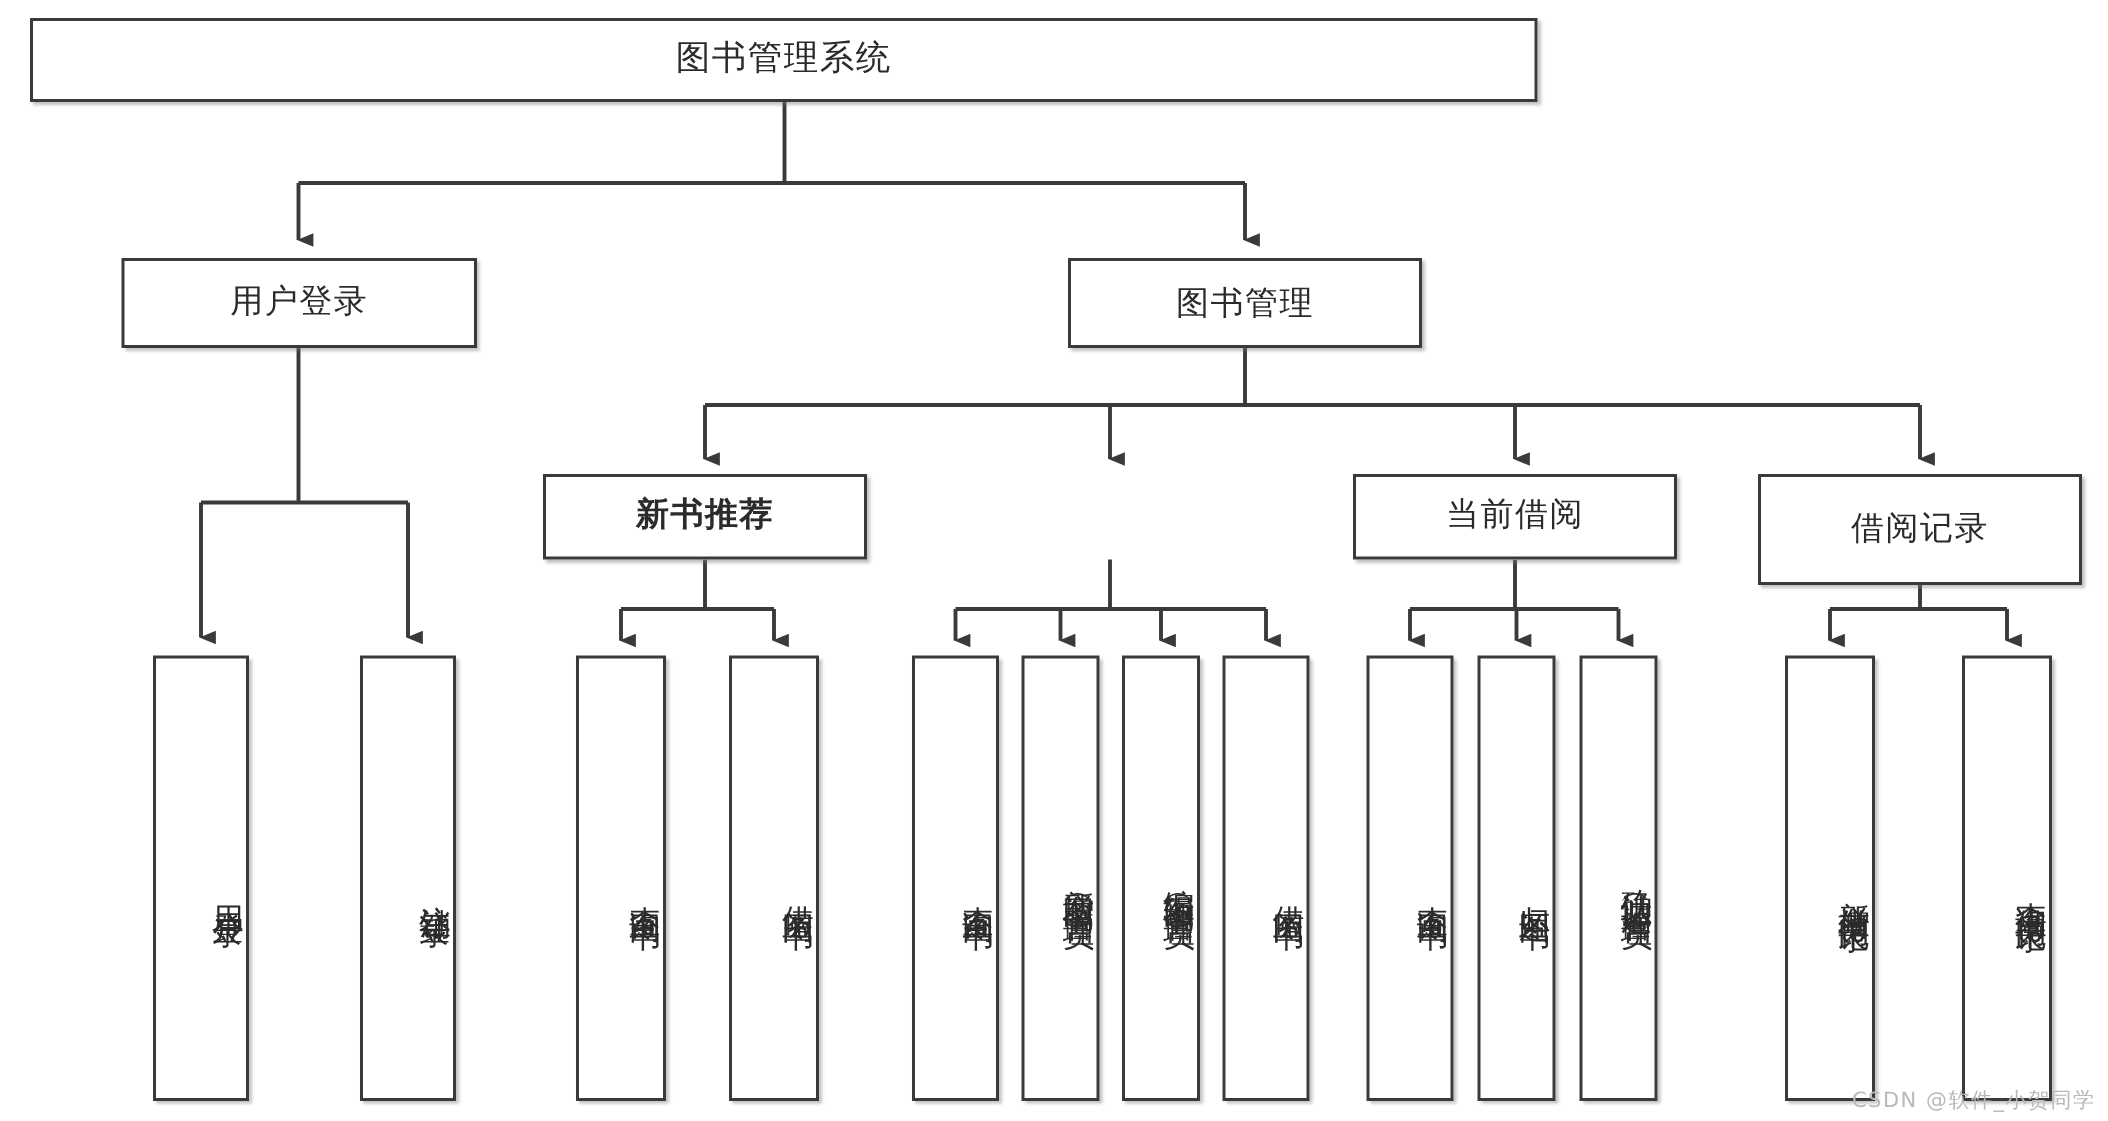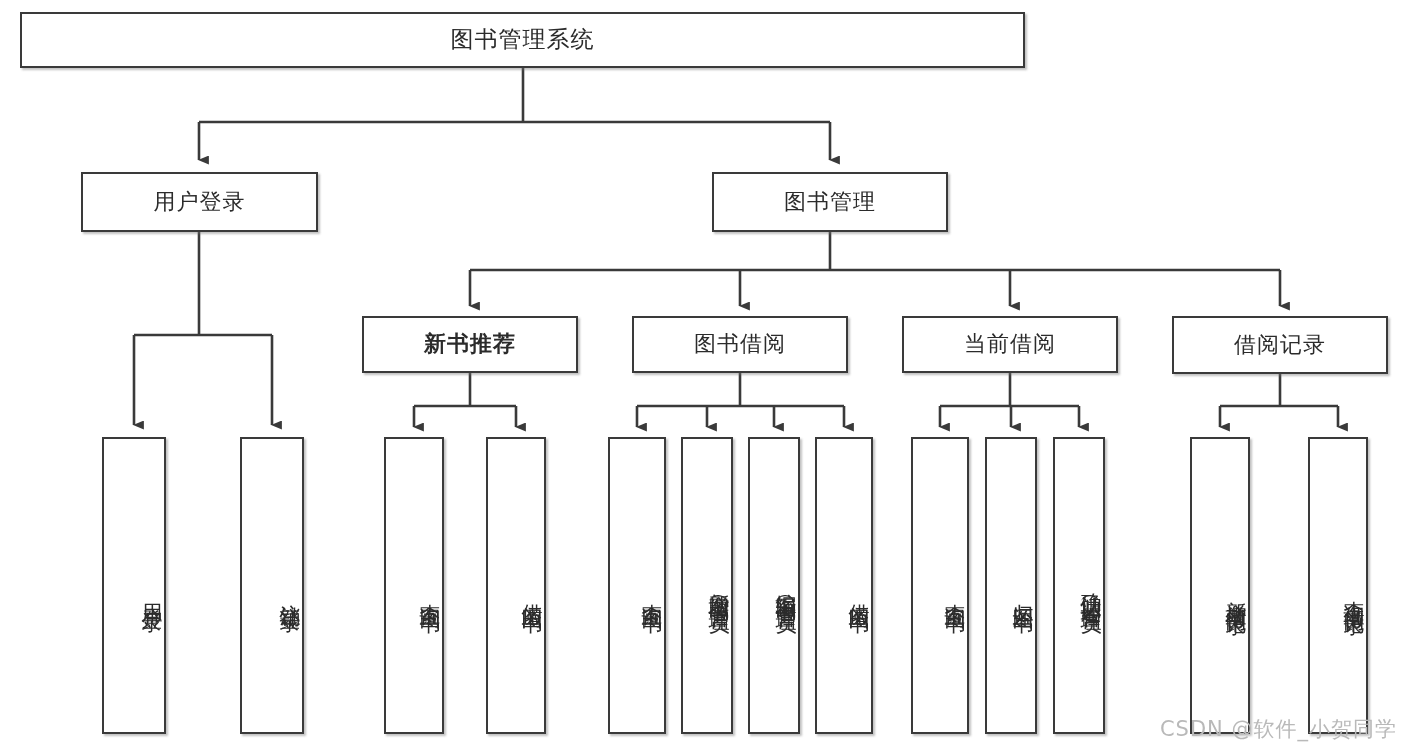--- a/index.html
+++ b/index.html
@@ -56,21 +56,21 @@
     line-height: 1.15;
     letter-spacing: 3px;
   }
   .node.vert.tall {
     padding-top: 8px;
   }
   .watermark {
     position: absolute;
     right: 8px;
     bottom: 4px;
-    font-size: 21px;
+    font-size: 14px;
     color: #b9b9b9;
     letter-spacing: 1px;
     white-space: nowrap;
     font-family: "DejaVu Sans", "Liberation Sans", sans-serif;
   }
 </style>
 </head>
 <body>
 
 <div id="canvas">
@@ -134,27 +134,24 @@
   <div class="node horiz" style="left:81px; top:172px; width:237px; height:60px;">
     <span>用户登录</span>
   </div>
   <div class="node horiz" style="left:712px; top:172px; width:236px; height:60px;font-family:Liberation Serif, serif;">
     <span>图书管理</span>
   </div>
 
   <div class="node horiz" style="left:362px; top:316px; width:216px; height:57px;font-weight:bold;">
     <span>新书推荐</span>
   </div>
-  <div class="node horiz" style="left:632px; top:316px; width:216px; height:57px;">
-    <span>图书借阅</span>
-  </div>
   <div class="node horiz" style="left:902px; top:316px; width:216px; height:57px;">
     <span>当前借阅</span>
   </div>
-  <div class="node horiz" style="left:1172px; top:316px; width:216px; height:58px;">
+  <div class="node horiz" style="left:1172px; top:316px; width:216px; height:74px;">
     <span>借阅记录</span>
   </div>
 
   <div class="node vert" style="left:102px; top:437px; width:64px; height:297px;">
     <span>用户登录</span>
   </div>
   <div class="node vert" style="left:240px; top:437px; width:64px; height:297px;">
     <span>注销登录</span>
   </div>
 

